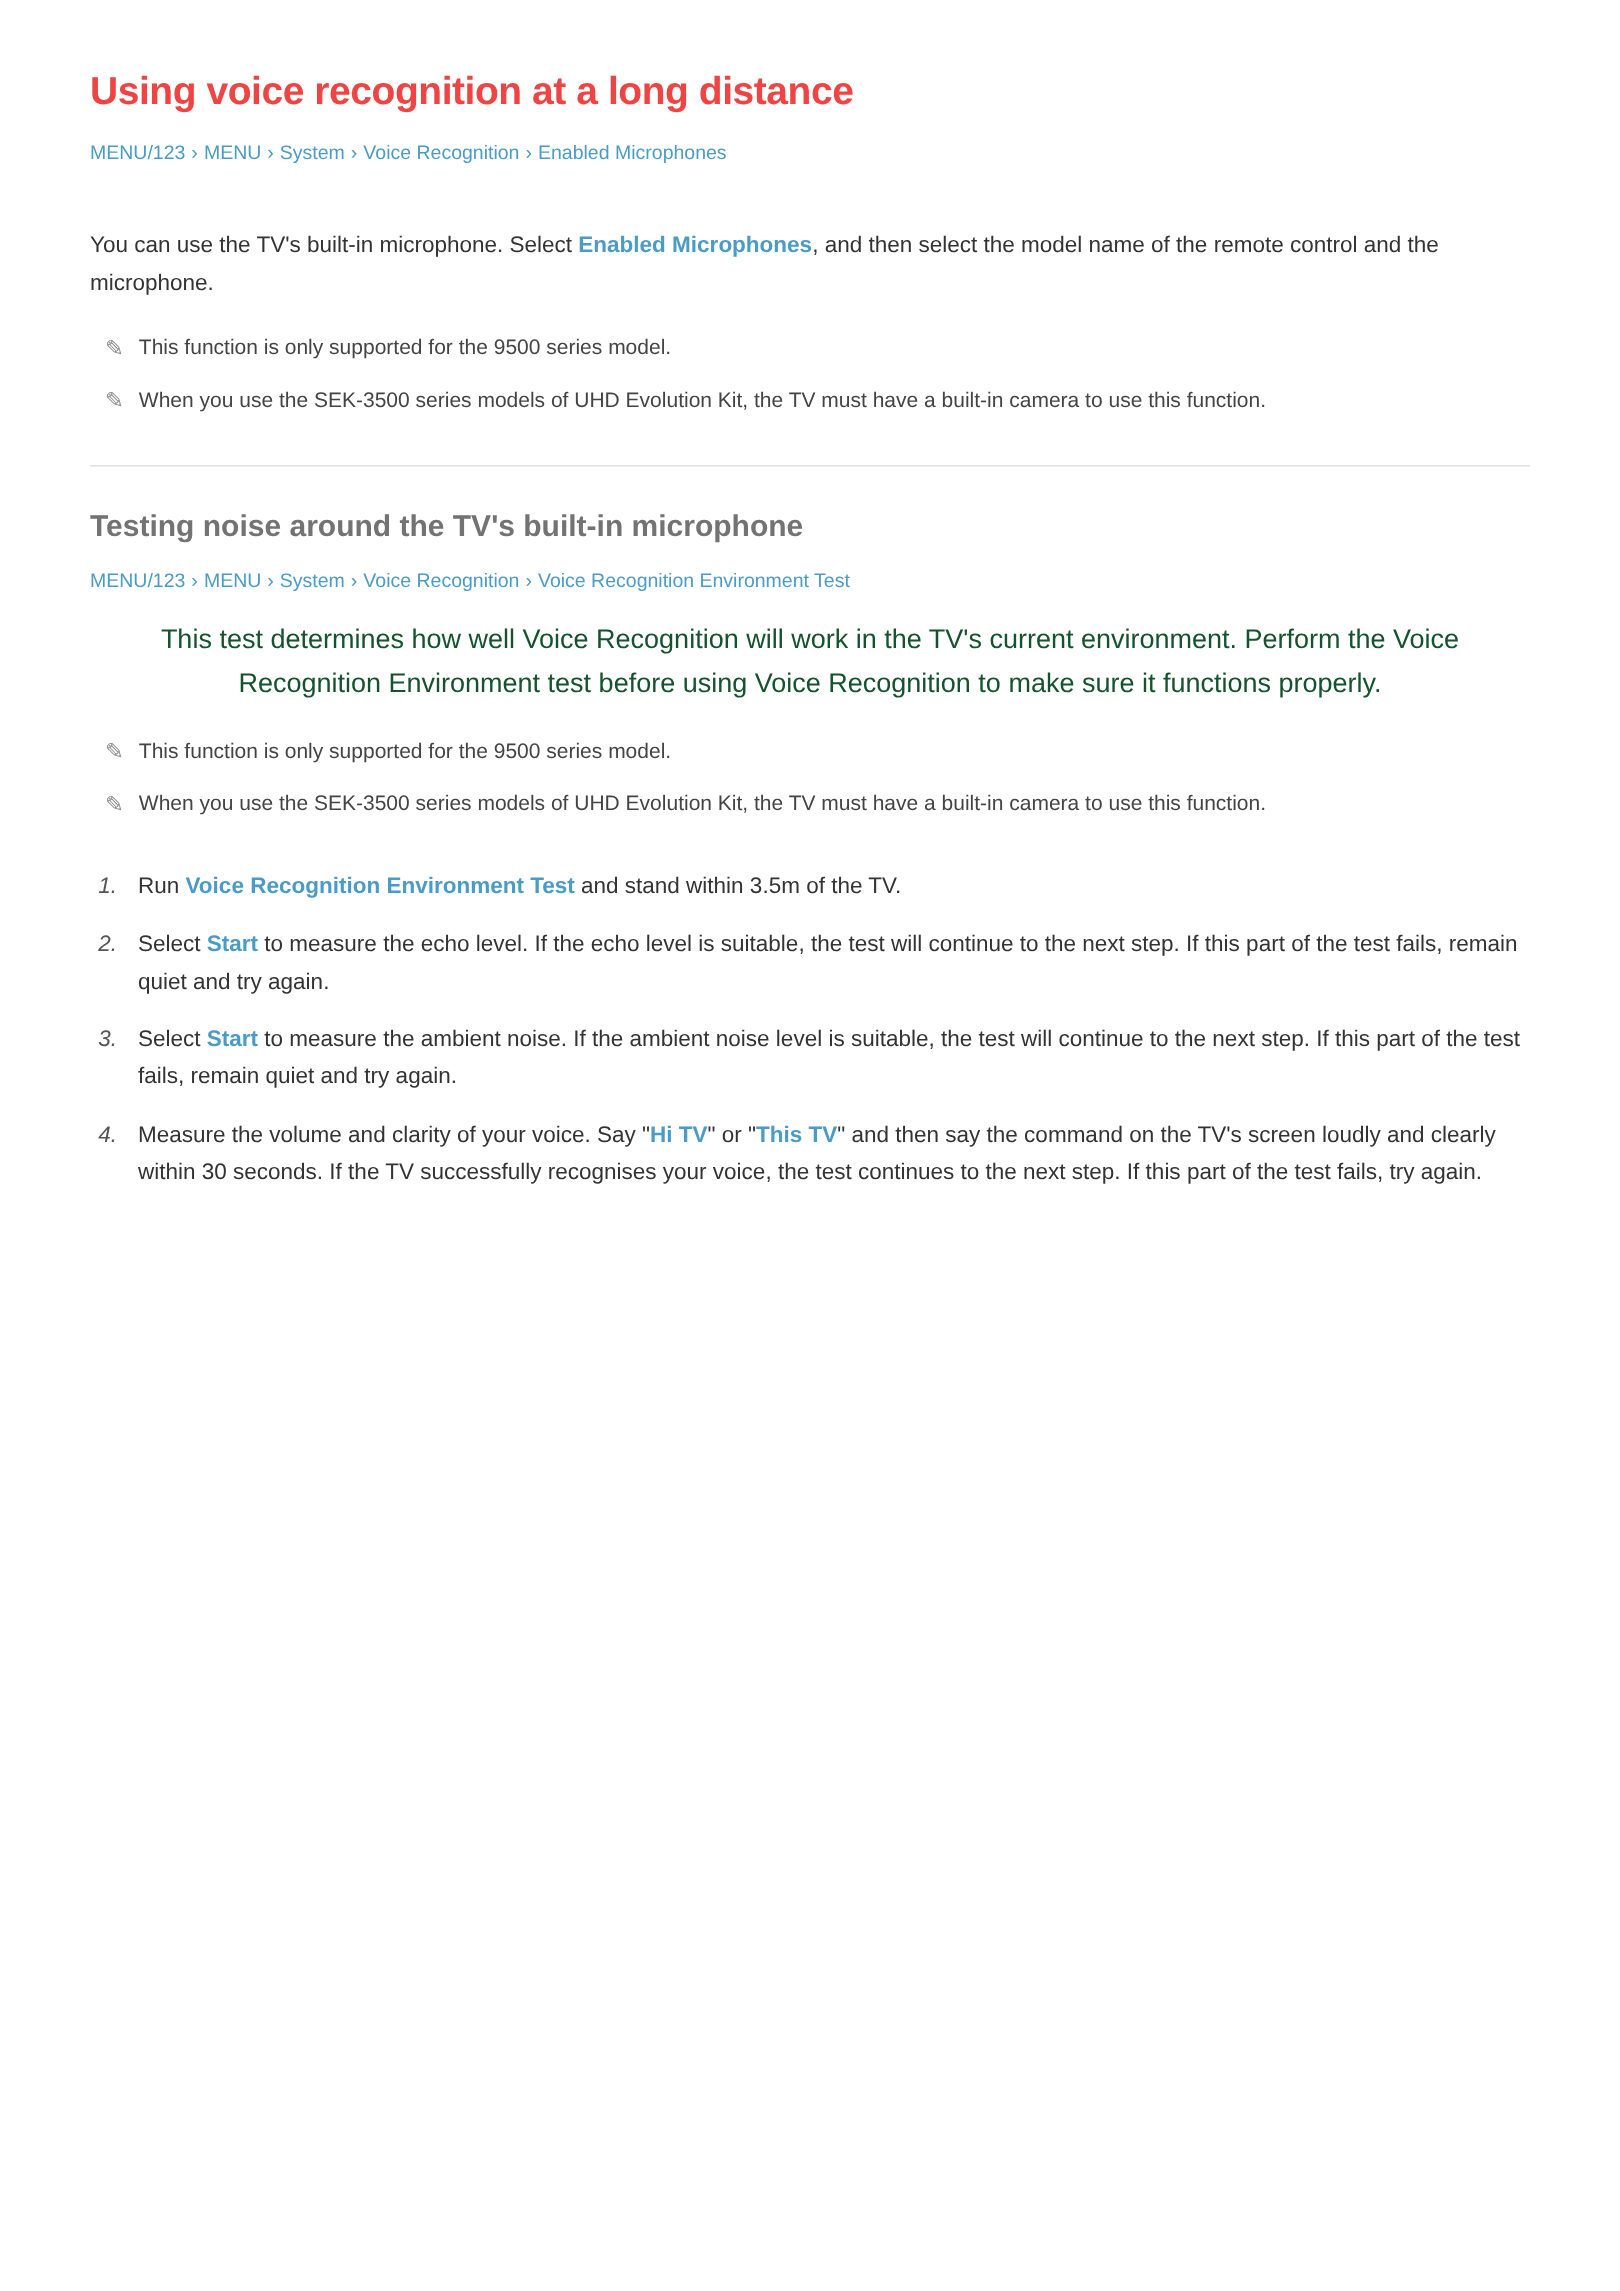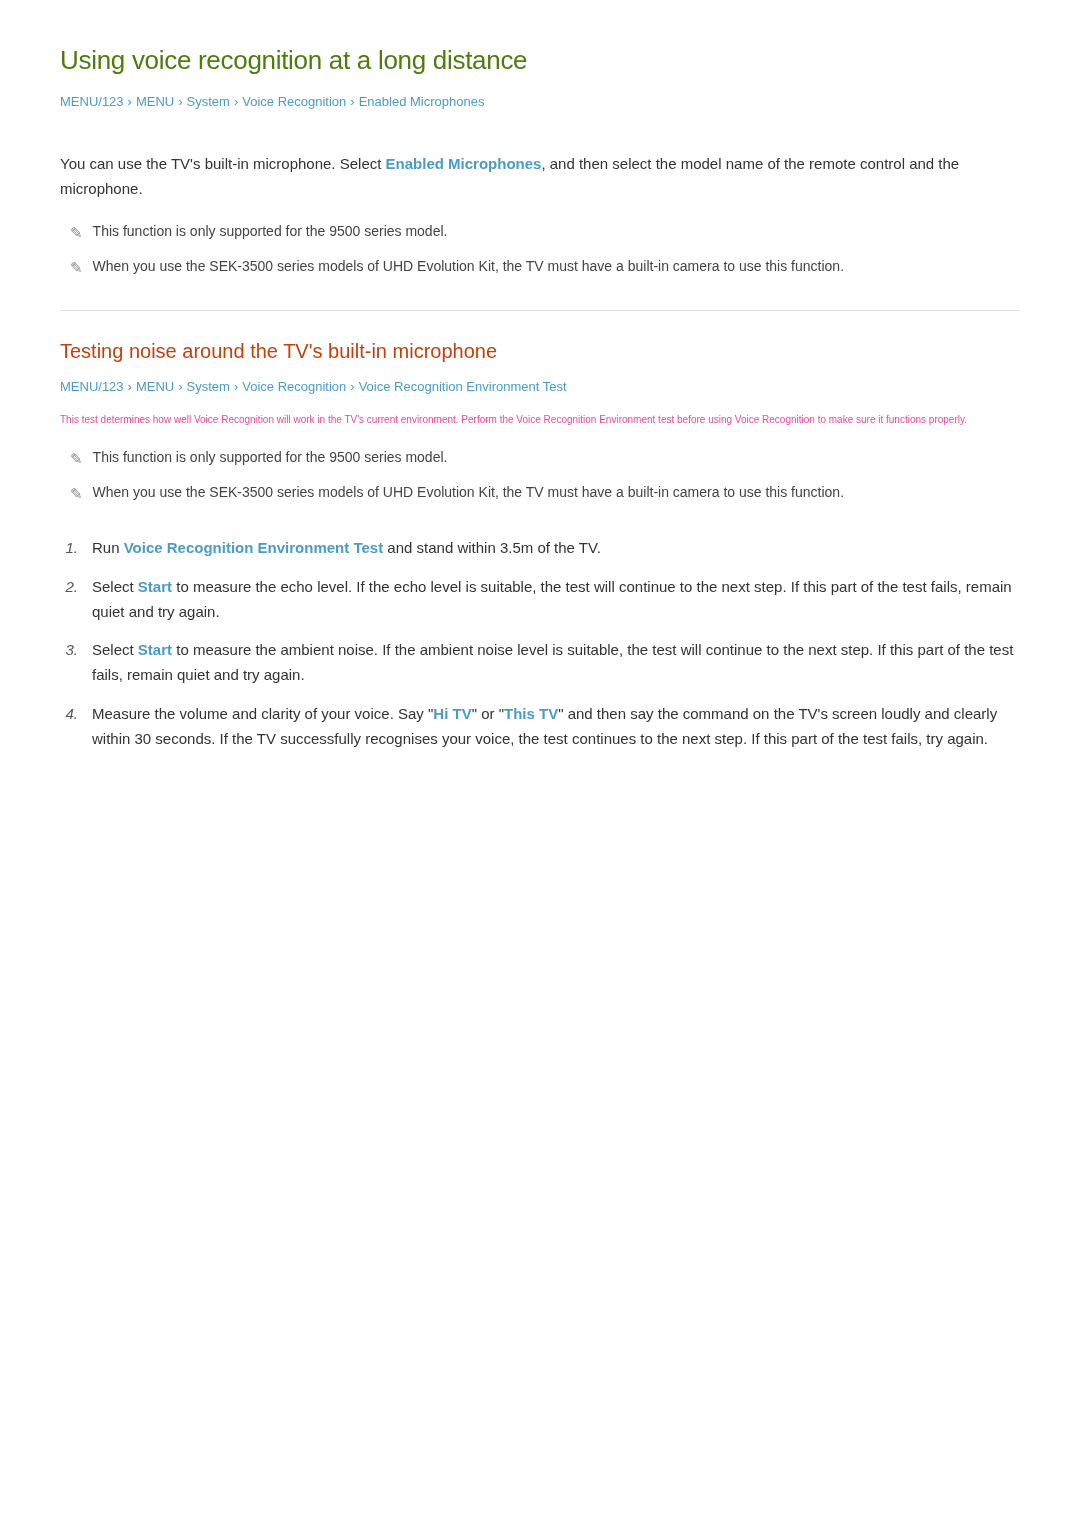--- a/index.html
+++ b/index.html
@@ -13,22 +13,22 @@
       font-family: 'Segoe UI', Arial, sans-serif;
       font-size: 15px;
       color: #333333;
       line-height: 1.6;
       padding: 40px 60px;
       max-width: 1080px;
     }
 
     .page-title {
       font-size: 26px;
-      font-weight: 400;
-      color: #4d7c0f;
+      font-weight: 700;
+      color: #ef4444;
       margin-bottom: 10px;
       letter-spacing: -0.3px;
     }
 
     .breadcrumb {
       font-size: 13px;
       color: #4a9cc7;
       margin-bottom: 16px;
       display: flex;
       align-items: center;
@@ -82,40 +82,41 @@
     }
 
     .section-divider {
       border: none;
       border-top: 1px solid #e0e0e0;
       margin: 30px 0 24px 0;
     }
 
     .section-title {
       font-size: 20px;
-      font-weight: 400;
-      color: #c2410c;
+      font-weight: 700;
+      color: #737373;
       margin-bottom: 10px;
     }
 
     .section-breadcrumb {
       font-size: 13px;
       color: #4a9cc7;
       margin-bottom: 14px;
       display: flex;
       align-items: center;
       gap: 4px;
       flex-wrap: wrap;
     }
 
     .section-intro {
-      font-size: 10px;
-      color: #ec4899;
+      font-size: 18px;
+      color: #14532d;
       margin-bottom: 18px;
       line-height: 1.65;
+      text-align: center;
     }
 
     .ordered-list {
       list-style: none;
       counter-reset: steps;
       padding-left: 0;
       margin-bottom: 10px;
     }
 
     .ordered-list li {

